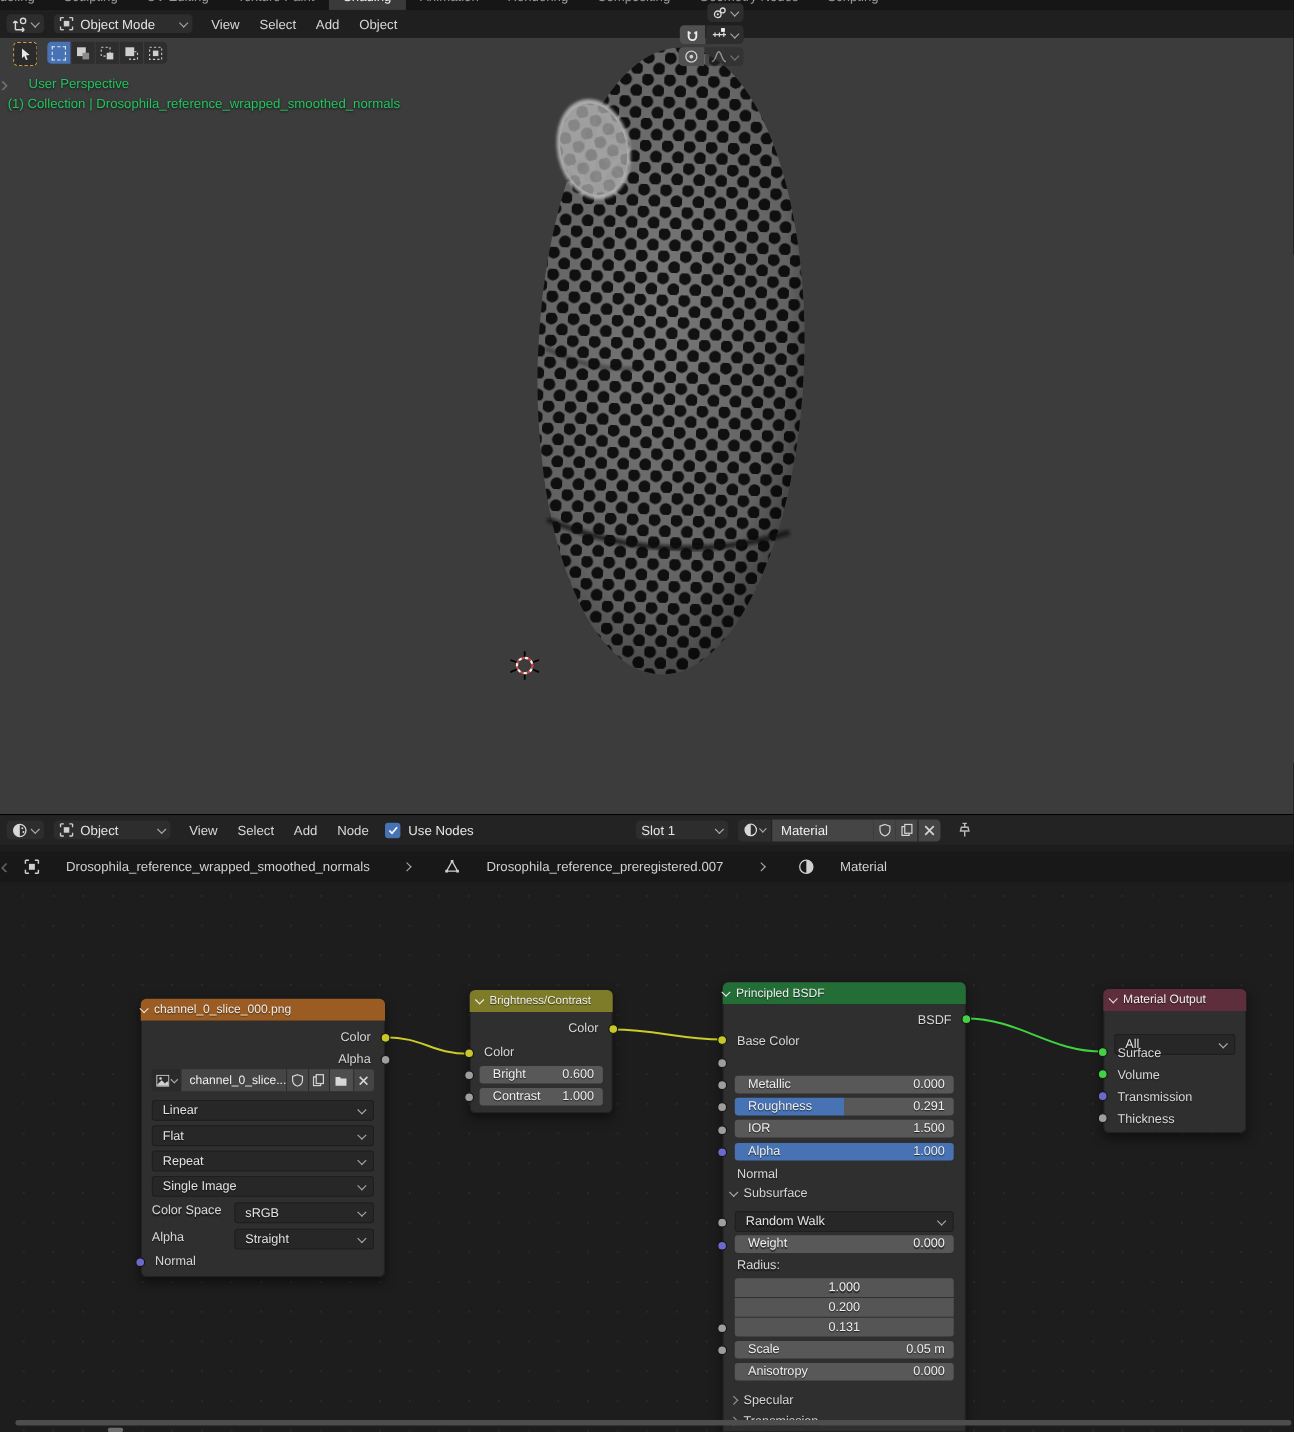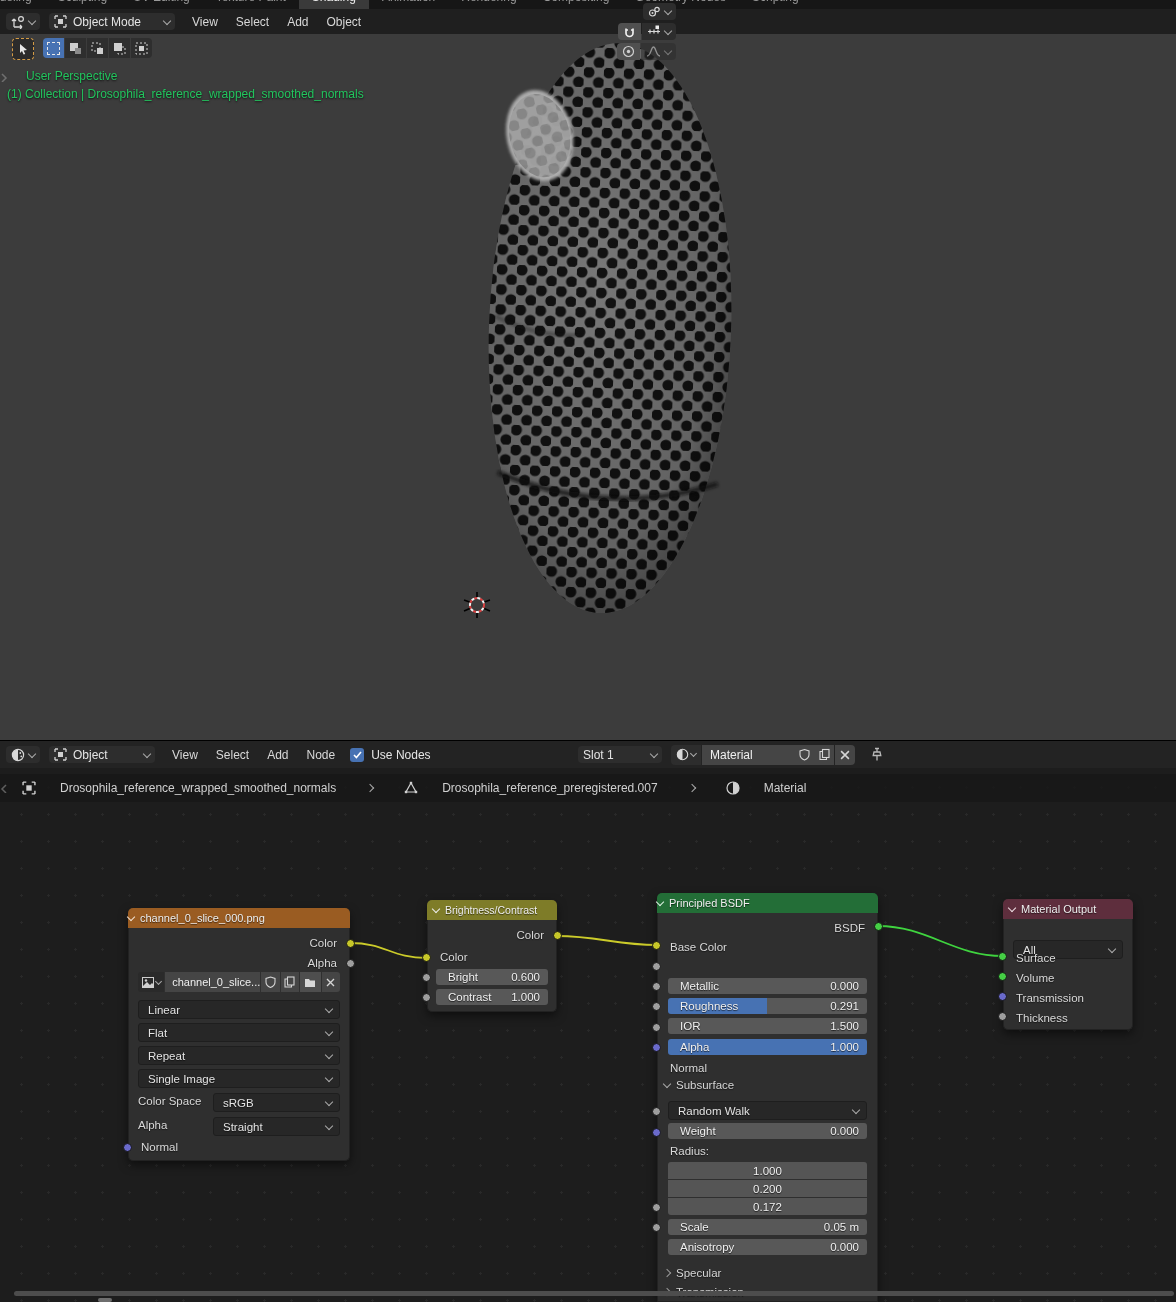--- a/index.html
+++ b/index.html
@@ -378,21 +378,21 @@
         <span>Random Walk</span>
           <span class="cvd"></span>
       </div>
       <div class="slider" style="top:210px;">
         <span class="lbl">Weight</span>
         <span>0.000</span>
       </div>
       <div class="row left" style="top:230px;height:15px;">Radius:</div>
       <div class="stackval" style="top:249px;border-radius:3px 3px 0 0;">1.000</div>
       <div class="stackval" style="top:267px;">0.200</div>
-      <div class="stackval" style="top:285px;border-radius:0 0 3px 3px;">0.172</div>
+      <div class="stackval" style="top:285px;border-radius:0 0 3px 3px;">0.131</div>
       <div class="slider" style="top:306px;">
         <span class="lbl">Scale</span>
         <span>0.05 m</span>
       </div>
       <div class="slider" style="top:326px;">
         <span class="lbl">Anisotropy</span>
         <span>0.000</span>
       </div>
       <div class="sect" style="top:352px;">
         <span class="cvr" style="border-color:#999;"></span>

